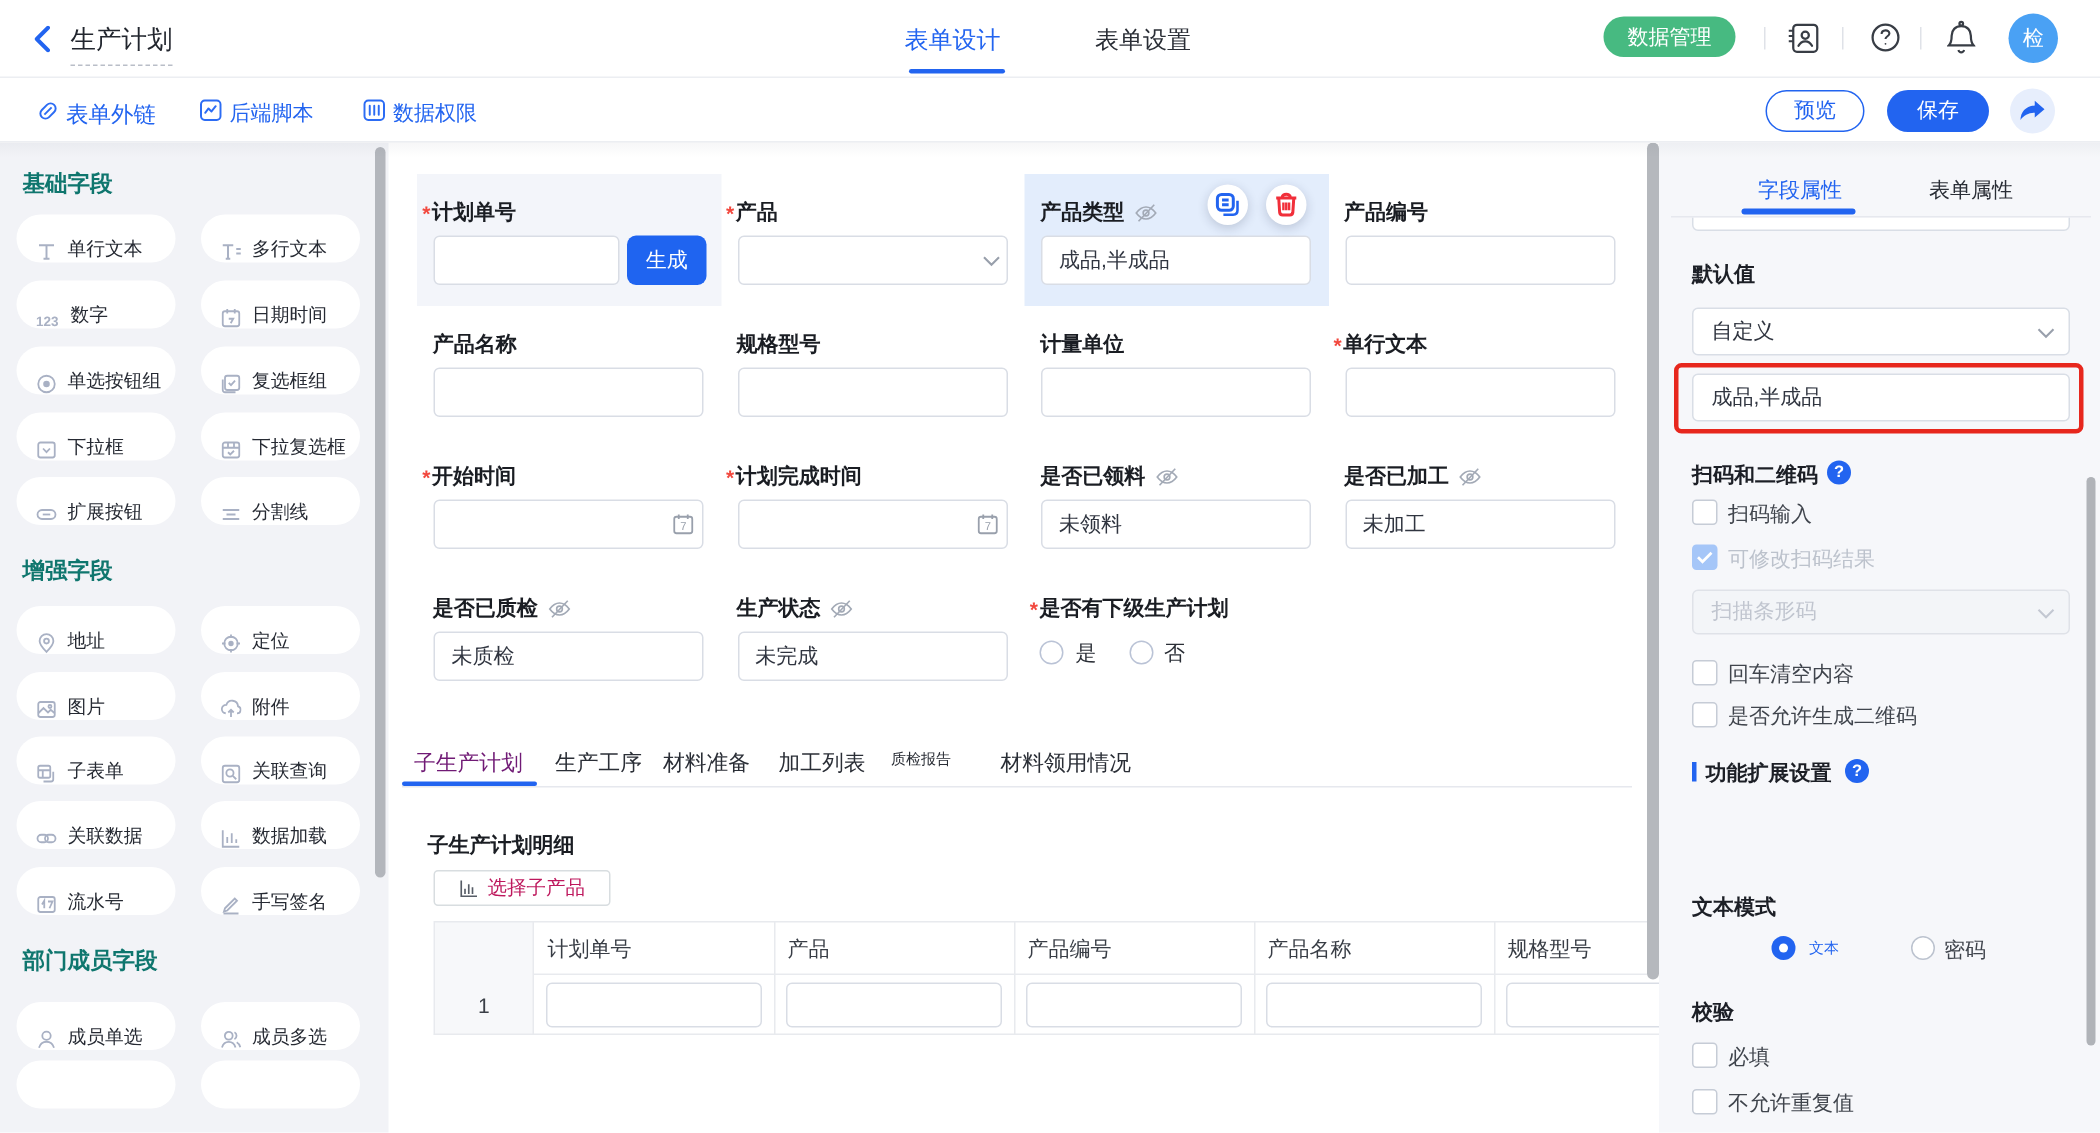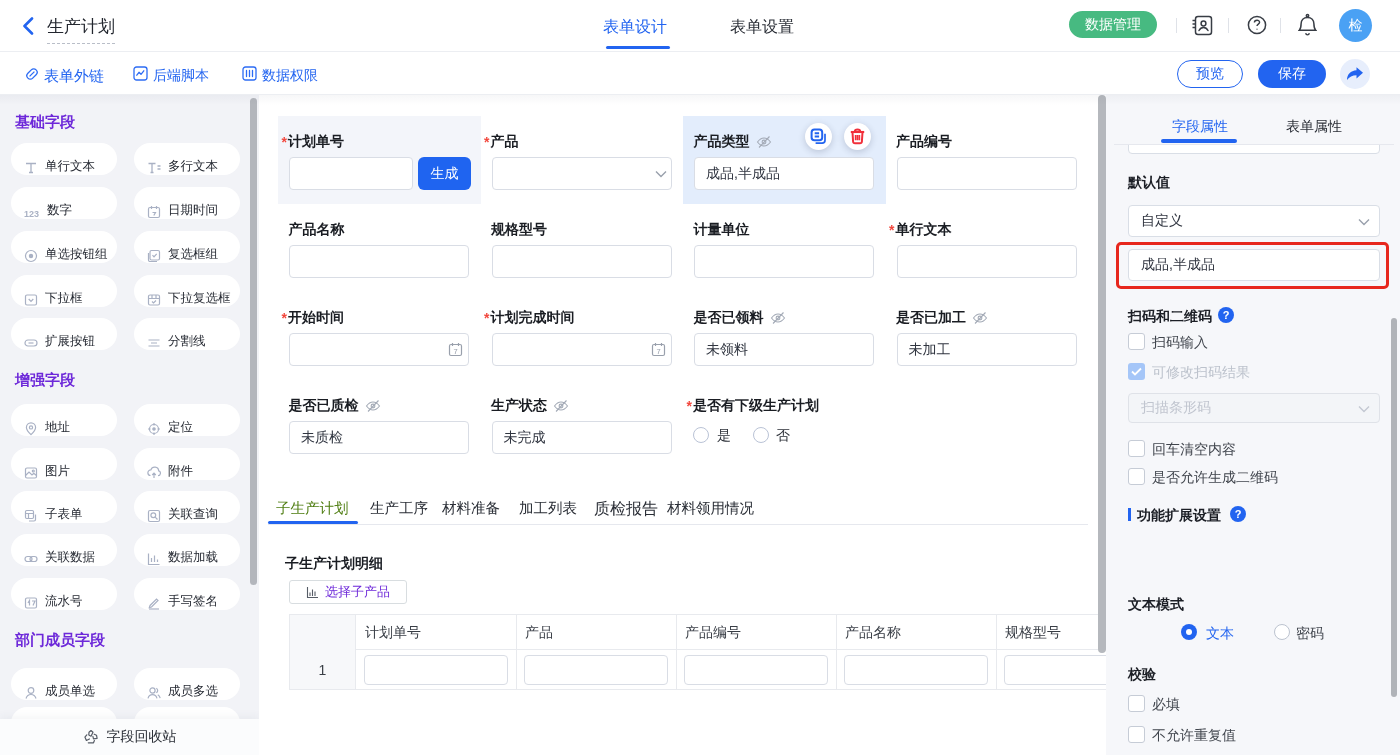--- a/index.html
+++ b/index.html
@@ -4,21 +4,21 @@
 <style>
 * { margin:0; padding:0; box-sizing:border-box; }
 html,body { width:1400px; height:755px; overflow:hidden; font-family:"Liberation Sans",sans-serif; background:#fff; }
 .abs { position:absolute; }
 
 #hdr { position:absolute; left:0; top:0; width:1400px; height:52px; background:#fff; border-bottom:1px solid #eceef2; z-index:30; }
 #tbar { position:absolute; left:0; top:52px; width:1400px; height:43px; background:#fff; border-bottom:1px solid #eceef2; z-index:30; }
 .blue { color:#2264f0; }
 
 #side { position:absolute; left:0; top:95px; width:259px; height:660px; background:#f2f3f7; overflow:hidden; z-index:5; }
-.sechdr { position:absolute; left:15px; font-size:15px; font-weight:700; color:#6d28d9; }
+.sechdr { position:absolute; left:15px; font-size:15px; font-weight:700; color:#0f766e; }
 .pill { position:absolute; height:32px; width:106px; background:#fff; border-radius:16px; display:flex; align-items:flex-end; padding-left:13px; font-size:12.5px; color:#262a33; white-space:nowrap; }
 .pill svg { margin-right:7px; flex:none; }
 .pc1 { left:11px; }
 .pc2 { left:134px; }
 
 #canvas { position:absolute; left:259px; top:95px; width:847px; height:660px; background:#fff; overflow:hidden; }
 .blk { position:absolute; width:202.5px; height:88px; }
 .blk .lbl { position:absolute; left:10.5px; top:17px; font-size:14px; font-weight:700; color:#1a1d23; white-space:nowrap; display:flex; align-items:center; }
 .req:before { content:"*"; color:#f2483e; margin-right:1px; margin-left:-7px; }
 .inp { position:absolute; left:11px; top:41px; width:180px; height:33px; background:#fff; border:1px solid #d9dde5; border-radius:4px; font-size:14px; color:#303540; display:flex; align-items:center; padding-left:11px; }
@@ -178,28 +178,20 @@
         <circle cx="7" cy="4.5" r="2.8"></circle>
         <path d="M2 12.5c.8-2.7 2.7-4 5-4s4.2 1.3 5 4"></path>
       </svg>成员单选</div>
   <div class="pill pc2" style="top:573px;"><svg width="14" height="14" viewBox="0 0 14 14" fill="none" stroke="#a9b1c4" stroke-width="1.2">
         <circle cx="5.5" cy="4.5" r="2.6"></circle>
         <path d="M1 12.3c.7-2.5 2.4-3.7 4.5-3.7s3.8 1.2 4.5 3.7"></path>
         <path d="M9.3 2.2a2.6 2.6 0 0 1 0 4.6M10.8 8.8c1.2.6 2 1.7 2.4 3.4"></path>
       </svg>成员多选</div>
   <div class="pill pc1" style="top:612px;"></div>
   <div class="pill pc2" style="top:612px;"></div>
-  <div class="abs" style="left:0;top:624px;width:259px;height:36px;background:#fbfcfd;border-top:-94px solid #eef0f4;box-shadow:0 -3px 8px rgba(60,70,90,0.05);display:flex;align-items:center;justify-content:center;font-size:14px;color:#2a2e36;">
-    <svg style="margin-right:8px" width="16" height="16" viewBox="0 0 16 16" fill="none" stroke="#565c66" stroke-width="1.2" stroke-linecap="round" stroke-linejoin="round">
-        <path d="M6 3.2 8 1.5l2 1.7-2 4-2.2-1.3z"></path>
-        <path d="M11.2 5.2l2.3 1 .6 3.2-3.6.4-.6-2.5"></path>
-        <path d="M3.8 5.8 1.9 8.1l1.5 3.4 3-1.5"></path>
-        <path d="M5.3 13.8h5.2l.9-2.2"></path>
-      </svg>字段回收站
-  </div>
   <div class="thumb" style="left:250px;top:3px;width:7px;height:487px;background:#b3b6bc;"></div>
 </div>
 <div id="canvas">
 
   <div class="blk" style="left:19px;top:21px;background:#f3f5fa;">
     <div class="lbl req">计划单号</div>
     <div class="inp" style="width:124px;"></div>
     <div class="abs" style="left:140px;top:41px;width:53px;height:33px;background:#1f64f0;border-radius:6px;color:#fff;font-size:14px;display:flex;align-items:center;justify-content:center;">生成</div>
   </div>
   <div class="blk" style="left:221.5px;top:21px;">
@@ -306,30 +298,30 @@
     <div class="inp">未完成</div>
   </div>
   <div class="blk" style="left:424px;top:285px;width:405px;">
     <div class="lbl req">是否有下级生产计划</div>
     <div class="abs" style="left:10px;top:47px;width:16px;height:16px;border:1px solid #bac3d6;border-radius:50%;background:#fff;"></div>
     <div class="abs" style="left:34px;top:47px;font-size:14px;color:#2a2e36;">是</div>
     <div class="abs" style="left:69.5px;top:47px;width:16px;height:16px;border:1px solid #bac3d6;border-radius:50%;background:#fff;"></div>
     <div class="abs" style="left:93px;top:47px;font-size:14px;color:#2a2e36;">否</div>
   </div>
 
-  <div class="abs" style="left:17px;top:404px;font-size:14.5px;color:#4d7c0f;">子生产计划</div>
+  <div class="abs" style="left:17px;top:404px;font-size:14.5px;color:#701a75;">子生产计划</div>
   <div class="abs" style="left:111px;top:404px;font-size:14.5px;color:#2a2e36;">生产工序</div>
   <div class="abs" style="left:183px;top:404px;font-size:14.5px;color:#2a2e36;">材料准备</div>
   <div class="abs" style="left:260px;top:404px;font-size:14.5px;color:#2a2e36;">加工列表</div>
-  <div class="abs" style="left:335px;top:404px;font-size:16px;color:#2a2e36;">质检报告</div>
+  <div class="abs" style="left:335px;top:404px;font-size:10px;color:#2a2e36;">质检报告</div>
   <div class="abs" style="left:408px;top:404px;font-size:14.5px;color:#2a2e36;">材料领用情况</div>
   <div class="abs" style="left:9px;top:426px;width:90px;height:3px;background:#2264f0;border-radius:2px;"></div>
   <div class="abs" style="left:9px;top:429px;width:820px;height:1px;background:#e6e8ee;"></div>
   <div class="abs" style="left:26px;top:460px;font-size:14px;font-weight:700;color:#1a1d23;">子生产计划明细</div>
-  <div class="abs" style="left:30px;top:485px;width:118px;height:24px;border:1px solid #d8dde0;border-radius:3px;background:#fff;display:flex;align-items:center;justify-content:center;font-size:13px;color:#6d28d9;">
+  <div class="abs" style="left:30px;top:485px;width:118px;height:24px;border:1px solid #d8dde0;border-radius:3px;background:#fff;display:flex;align-items:center;justify-content:center;font-size:13px;color:#be185d;">
     <svg style="margin-right:6px" width="13" height="13" viewBox="0 0 13 13" fill="none" stroke="#565c66" stroke-width="1.1">
         <path d="M1.5 1v10.5H12"></path>
         <path d="M4 10V6.5M6.5 10V3.5M9 10V5.5"></path>
       </svg>选择子产品
   </div>
 
   <div class="abs" style="left:30px;top:519px;width:817px;height:76px;overflow:hidden;">
     <div class="abs" style="left:0;top:0;width:868px;height:36px;border:1px solid #e8eaee;"></div>
     <div class="abs" style="left:0;top:36px;width:868px;height:40px;border:1px solid #e8eaee;border-top:none;"></div>
     <div class="abs" style="left:0;top:0;width:67px;height:76px;background:#f7f8fa;border-right:1px solid #e8eaee;border-top:1px solid #e8eaee;border-left:1px solid #e8eaee;border-bottom:1px solid #e8eaee;"></div>
@@ -383,21 +375,21 @@
   <div class="cb" style="top:345px;"></div>
   <div class="cblbl" style="top:346px;">回车清空内容</div>
   <div class="cb" style="top:373px;"></div>
   <div class="cblbl" style="top:374px;">是否允许生成二维码</div>
   <div class="abs" style="left:22px;top:413px;width:3px;height:13px;background:#2264f0;"></div>
   <div class="pbold" style="left:31px;top:412px;">功能扩展设置</div>
   <div class="abs" style="left:124px;top:411px;width:16px;height:16px;background:#2264f0;border-radius:50%;color:#fff;font-size:11px;font-weight:700;display:flex;align-items:center;justify-content:center;">?</div>
   <div class="pbold" style="top:501px;">文本模式</div>
   <div class="abs" style="left:75px;top:529px;width:16px;height:16px;border-radius:50%;background:#2264f0;"></div>
   <div class="abs" style="left:80px;top:534px;width:6px;height:6px;border-radius:50%;background:#fff;"></div>
-  <div class="abs" style="left:100px;top:530px;font-size:14px;color:#2264f0;">文本</div>
+  <div class="abs" style="left:100px;top:530px;font-size:10px;color:#2264f0;">文本</div>
   <div class="abs" style="left:168px;top:529px;width:16px;height:16px;border-radius:50%;background:#fff;border:1px solid #bcc3cf;"></div>
   <div class="abs" style="left:190px;top:530px;font-size:14px;color:#40454d;">密码</div>
   <div class="pbold" style="top:571px;">校验</div>
   <div class="cb" style="top:600px;"></div>
   <div class="cblbl" style="top:601px;">必填</div>
   <div class="cb" style="top:631px;"></div>
   <div class="cblbl" style="top:632px;">不允许重复值</div>
   <div class="thumb" style="left:285px;top:223px;width:6px;height:379px;background:#b0b3b8;"></div>
 </div>
 <div style="position:absolute;left:0;top:95px;width:1400px;height:10px;background:linear-gradient(rgba(30,40,70,0.04),rgba(30,40,70,0));pointer-events:none;z-index:40;"></div>

